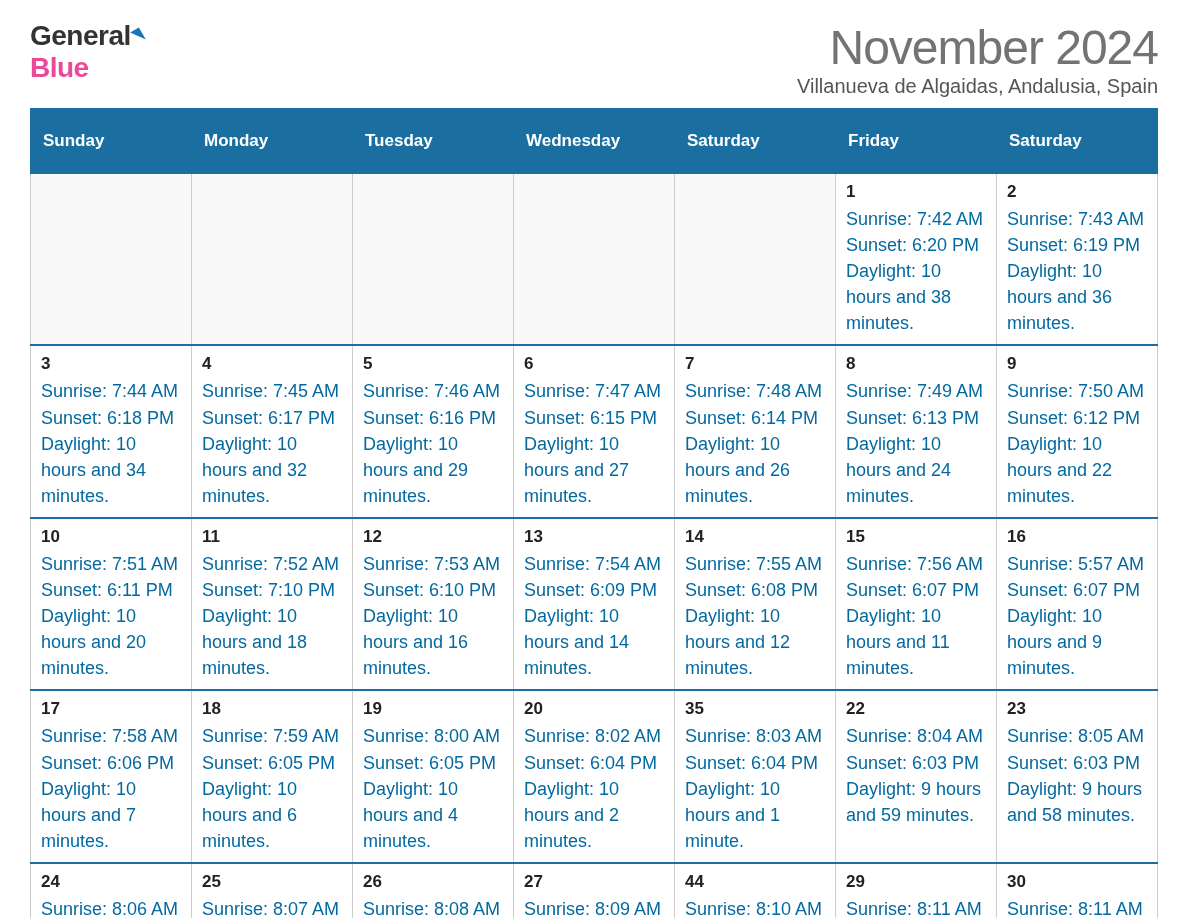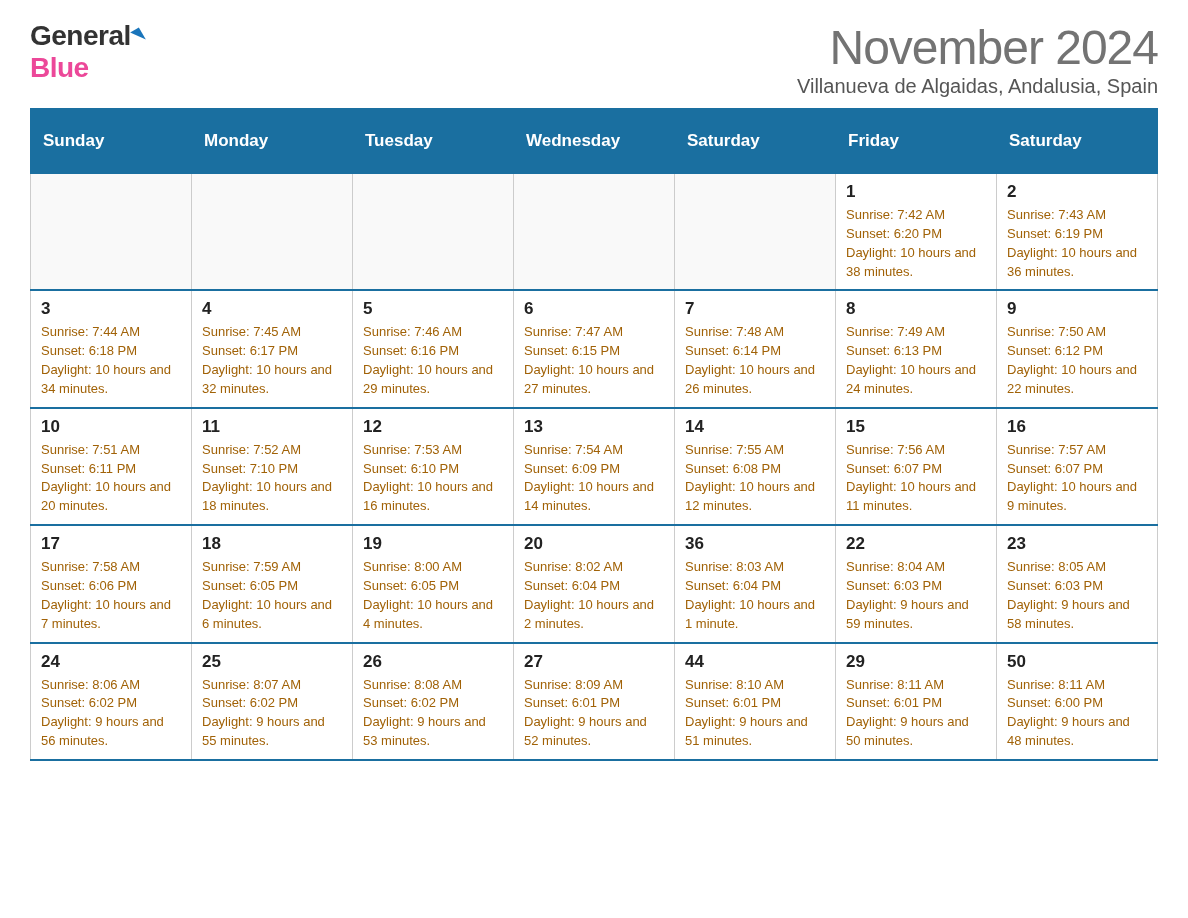--- a/index.html
+++ b/index.html
@@ -87,22 +87,22 @@
       color: #333;
     }
     .day-number {
       font-size: 17px;
       font-weight: bold;
       color: #222;
       display: block;
       margin-bottom: 4px;
     }
     .day-info {
-      font-size: 13px;
-      color: #a16207;
+      font-size: 18px;
+      color: #0369a1;
       line-height: 1.45;
     }
     .empty-cell {
       background: #f9f9f9;
     }
     tbody tr {
       border-bottom: 2px solid #1a6fa0;
     }
   </style>
 </head>
@@ -230,21 +230,21 @@
 Daylight: 10 hours and 12 minutes.</div>
         </td>
         <td>
           <span class="day-number">15</span>
           <div class="day-info">Sunrise: 7:56 AM
 Sunset: 6:07 PM
 Daylight: 10 hours and 11 minutes.</div>
         </td>
         <td>
           <span class="day-number">16</span>
-          <div class="day-info">Sunrise: 7:57 AM
+          <div class="day-info">Sunrise: 5:57 AM
 Sunset: 6:07 PM
 Daylight: 10 hours and 9 minutes.</div>
         </td>
       </tr>
       <tr>
         <td>
           <span class="day-number">17</span>
           <div class="day-info">Sunrise: 7:58 AM
 Sunset: 6:06 PM
 Daylight: 10 hours and 7 minutes.</div>
@@ -261,21 +261,21 @@
 Sunset: 6:05 PM
 Daylight: 10 hours and 4 minutes.</div>
         </td>
         <td>
           <span class="day-number">20</span>
           <div class="day-info">Sunrise: 8:02 AM
 Sunset: 6:04 PM
 Daylight: 10 hours and 2 minutes.</div>
         </td>
         <td>
-          <span class="day-number">36</span>
+          <span class="day-number">35</span>
           <div class="day-info">Sunrise: 8:03 AM
 Sunset: 6:04 PM
 Daylight: 10 hours and 1 minute.</div>
         </td>
         <td>
           <span class="day-number">22</span>
           <div class="day-info">Sunrise: 8:04 AM
 Sunset: 6:03 PM
 Daylight: 9 hours and 59 minutes.</div>
         </td>
@@ -317,20 +317,20 @@
 Sunset: 6:01 PM
 Daylight: 9 hours and 51 minutes.</div>
         </td>
         <td>
           <span class="day-number">29</span>
           <div class="day-info">Sunrise: 8:11 AM
 Sunset: 6:01 PM
 Daylight: 9 hours and 50 minutes.</div>
         </td>
         <td>
-          <span class="day-number">50</span>
+          <span class="day-number">30</span>
           <div class="day-info">Sunrise: 8:11 AM
 Sunset: 6:00 PM
 Daylight: 9 hours and 48 minutes.</div>
         </td>
       </tr>
     </tbody>
 </table>
 
 </body></html>

